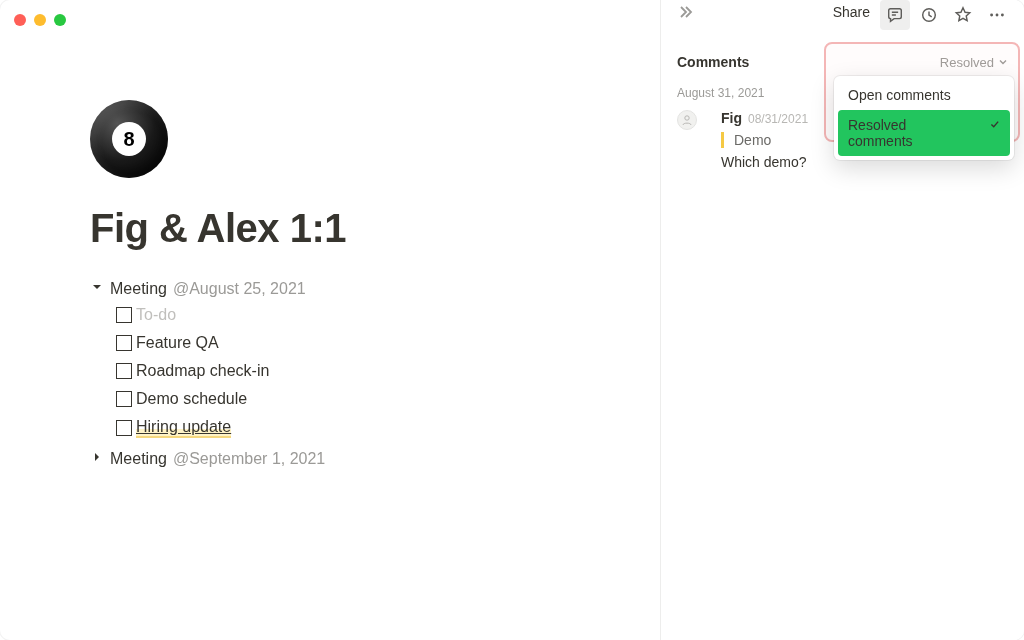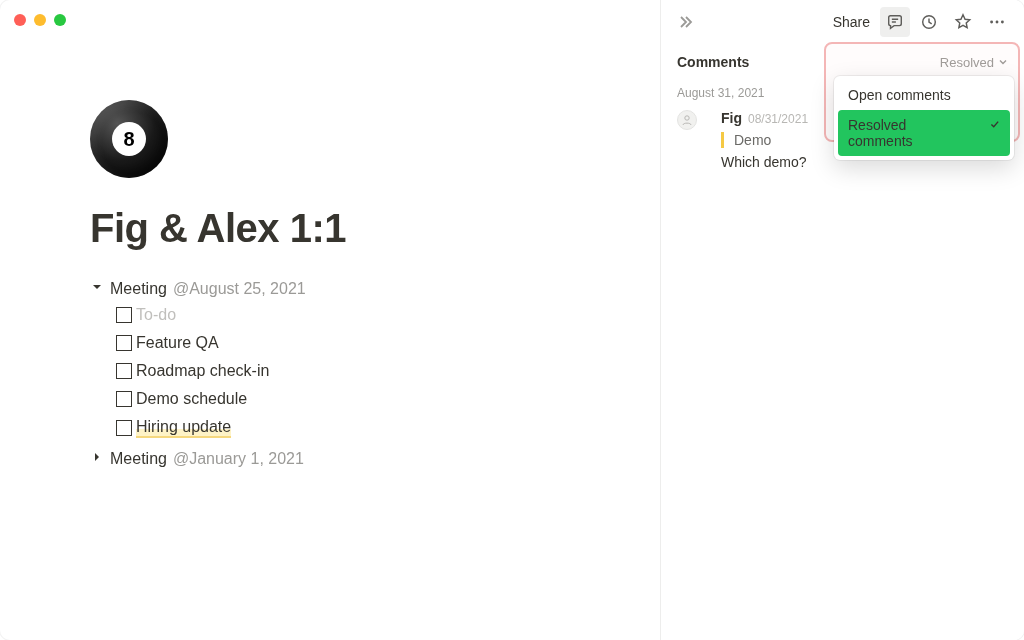--- a/index.html
+++ b/index.html
@@ -93,35 +93,36 @@
       width: 16px;
       height: 16px;
       border: 1.5px solid #37352f;
       flex-shrink: 0;
       cursor: pointer;
     }
     .placeholder { color: #c0bfbc; }
     .highlighted {
       background: linear-gradient(to bottom, transparent 60%, #fef3c7 60%, #fef3c7 100%);
       border-bottom: 2px solid #f5d77e;
+      text-decoration: underline;
     }
 
     .sidebar {
       position: absolute;
       right: 0;
       top: 0;
       width: 364px;
       height: 640px;
       border-left: 1px solid #ededec;
       background: #fff;
     }
     .topbar {
       height: 44px;
       display: flex;
-      align-items: center;
+      align-items: flex-start;
       padding: 0 12px;
       gap: 4px;
     }
     .collapse-chevrons {
       width: 24px;
       height: 24px;
       display: flex;
       align-items: center;
       justify-content: center;
       color: #9b9a97;
@@ -272,21 +273,21 @@
   </div>
 
   <div class="toggle-block">
     <div class="toggle-header">
       <span class="toggle-arrow">
         <svg width="12" height="12" viewBox="0 0 12 12">
             <path d="M4 2 L8 6 L4 10 Z" fill="#37352f"></path>
           </svg>
       </span>
       <span>Meeting</span>
-      <span class="date-mention">@January 1, 2021</span>
+      <span class="date-mention">@September 1, 2021</span>
     </div>
   </div>
 </div>
 
 <div class="sidebar">
   <div class="topbar">
     <div class="collapse-chevrons">
       <svg width="18" height="18" viewBox="0 0 18 18" fill="none" stroke="#9b9a97" stroke-width="1.8">
         <path d="M5 4 L10 9 L5 14"></path>
           <path d="M10 4 L15 9 L10 14"></path>

